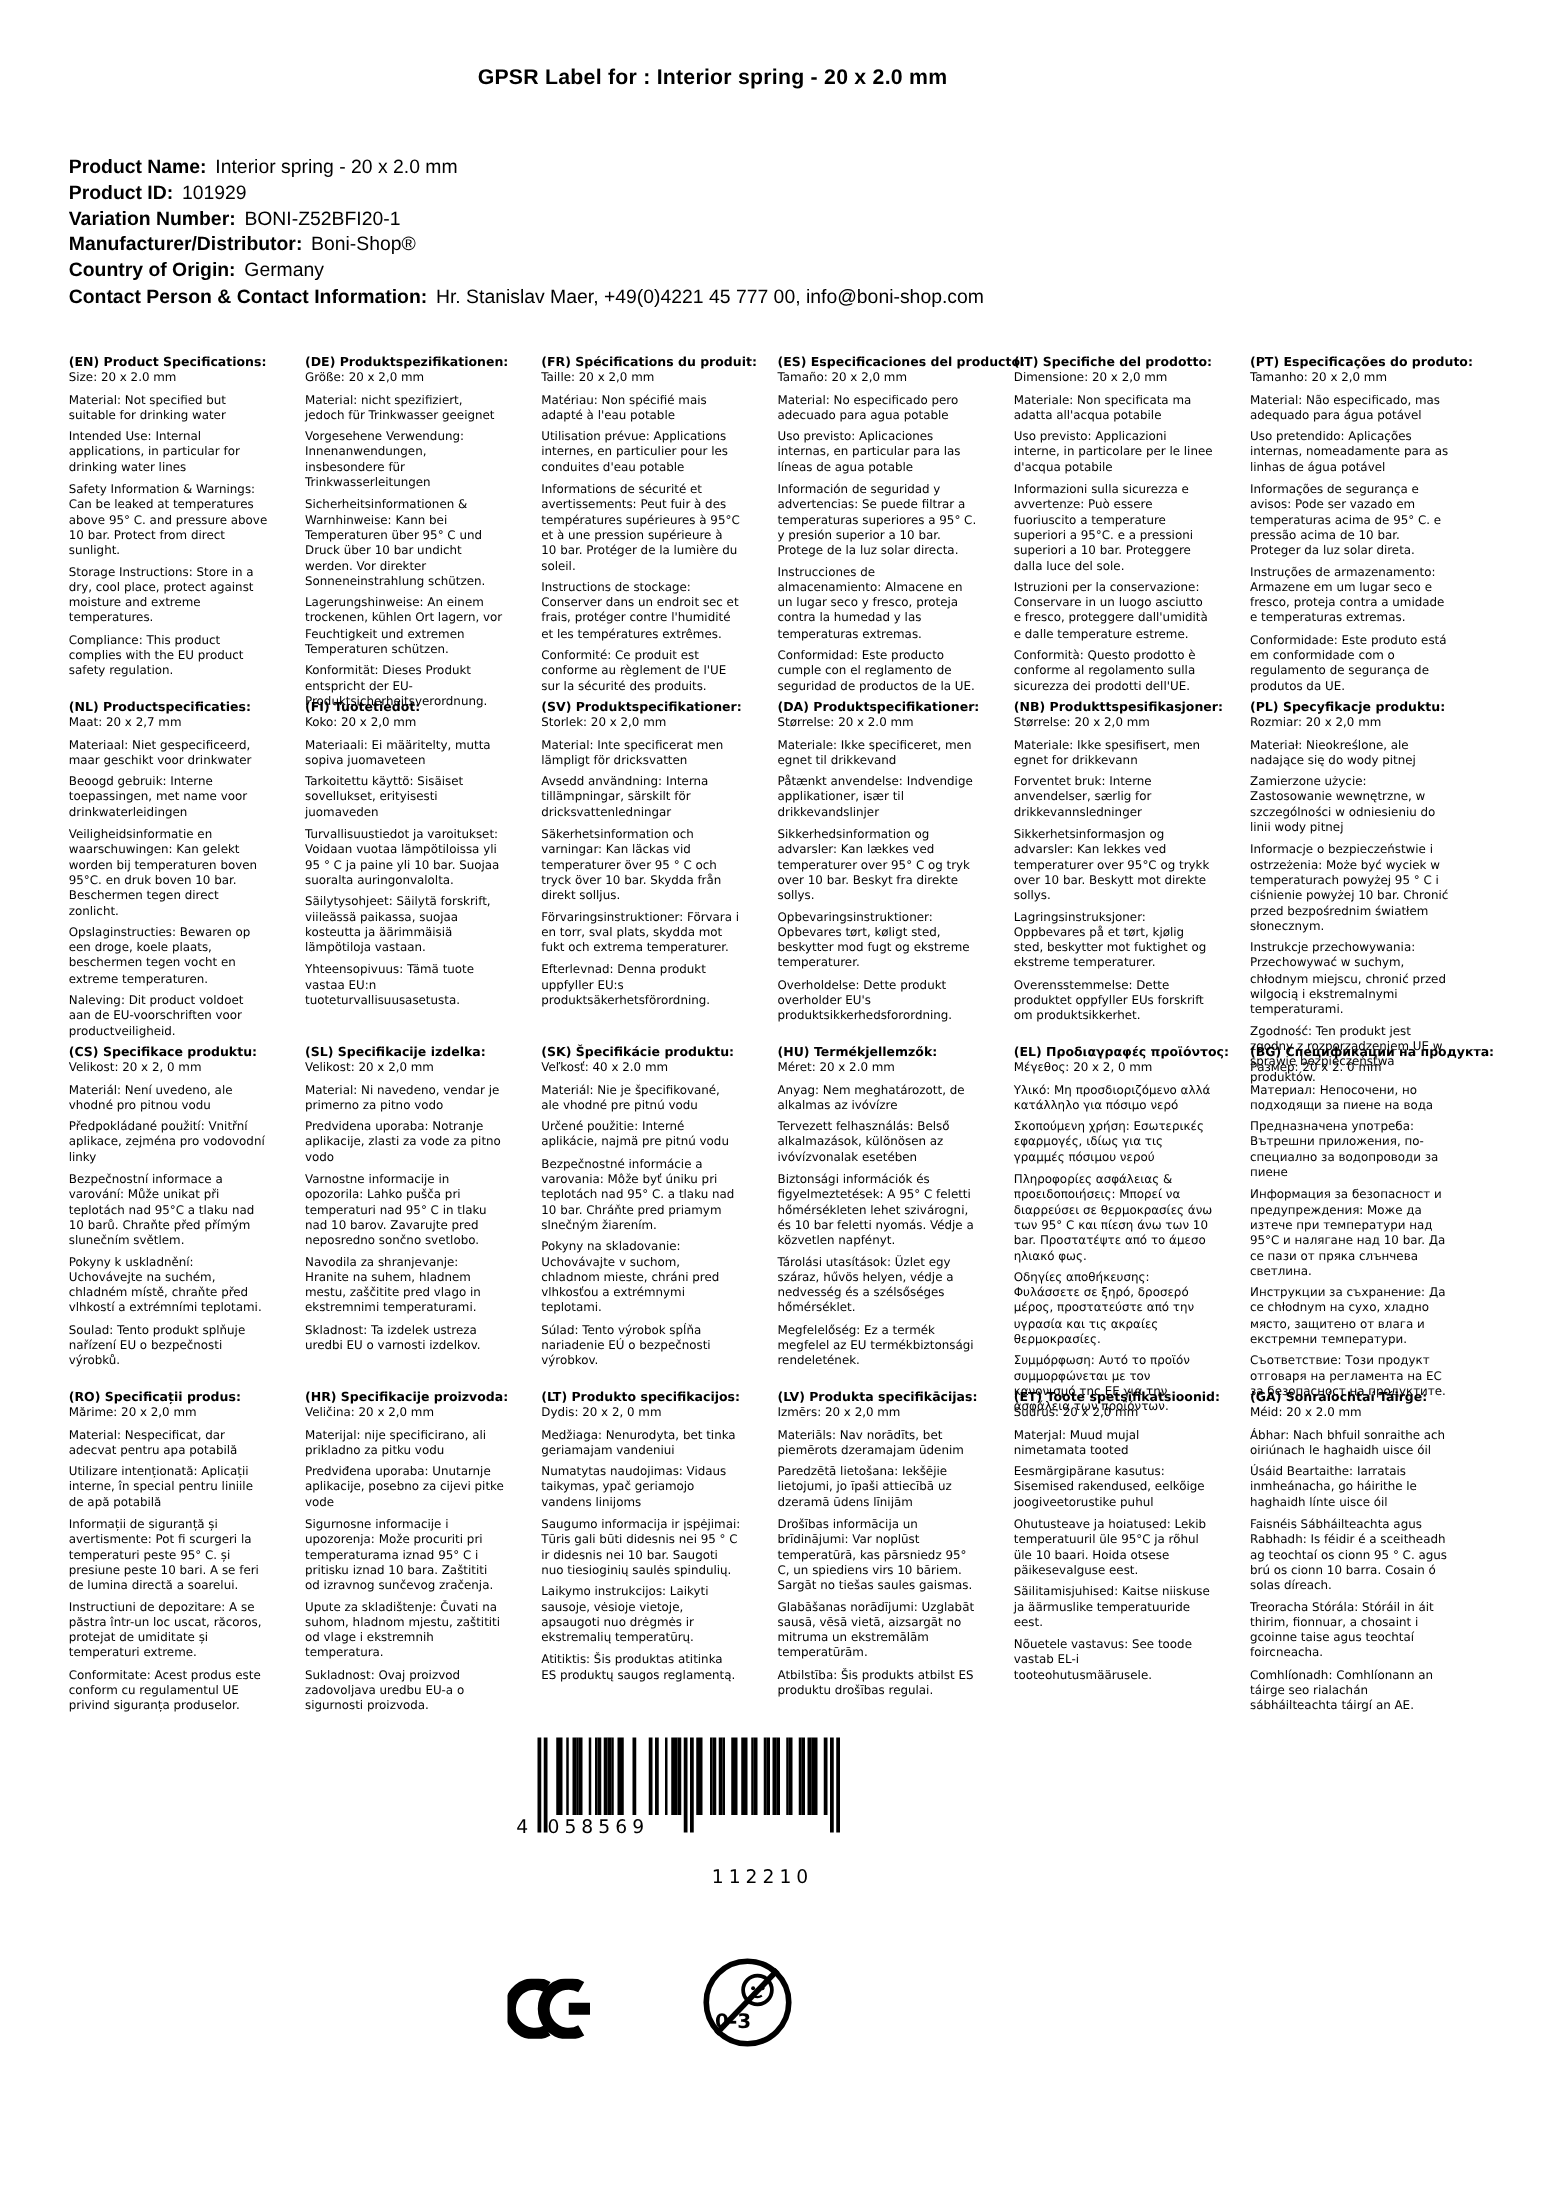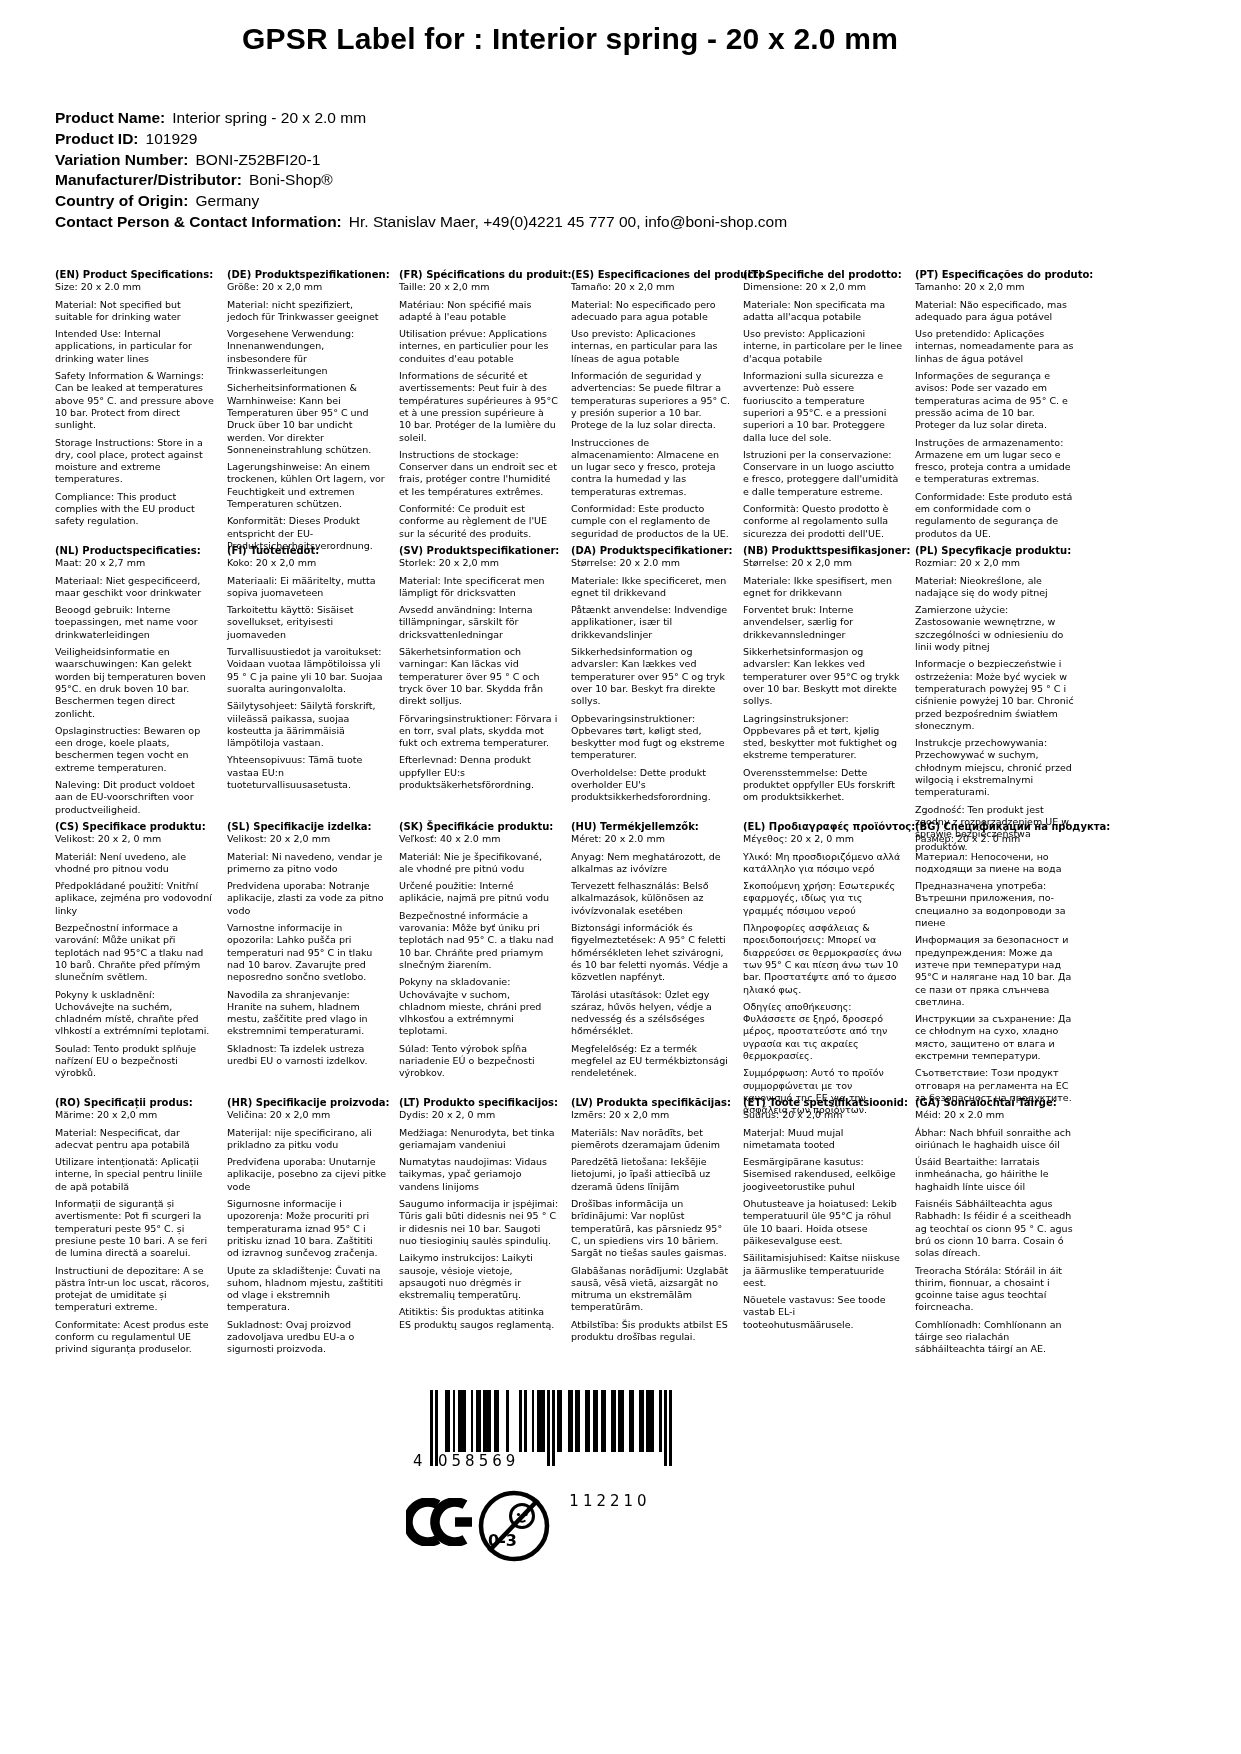--- a/index.html
+++ b/index.html
@@ -1,42 +1,42 @@
 <!DOCTYPE html>
 <html><head>
 <meta charset="utf-8">
 <style>
   html,body{margin:0;padding:0;background:#fff;}
   body{width:1241px;height:1754px;position:relative;color:#000;font-family:"DejaVu Sans",sans-serif;}
   .content{position:absolute;left:55px;top:0;width:1030px;}
-  .page-title{margin:22px 0 0 0;text-align:center;font-family:"Liberation Sans",sans-serif;
-    font-size:30px;font-weight:700;letter-spacing:.2px;}
+  .page-title{margin:52px 0 0 0;text-align:center;font-family:"Liberation Sans",sans-serif;
+    font-size:17px;font-weight:700;letter-spacing:.2px;}
   .product-info{margin-top:52px;}
   .info-row{font-family:"Liberation Sans",sans-serif;font-size:15.5px;line-height:20.8px;}
   .info-label{font-weight:700;}
   .info-value{margin-left:7px;}
   .blocks-grid{margin-top:36px;display:grid;grid-template-columns:repeat(6,160px);
-    column-gap:12px;grid-auto-rows:276px;}
+    column-gap:29px;grid-auto-rows:276px;}
   .block{font-family:"DejaVu Sans",sans-serif;overflow:visible;}
   .block-heading{font-size:10px;font-weight:700;line-height:12.5px;white-space:nowrap;}
   .para{font-size:9.5px;line-height:12.3px;margin:0;}
   .block-heading + .para{margin-top:0;}
   .para + .para{margin-top:5px;}
   
   .barcode-wrap{position:absolute;left:430px;top:1390px;width:244px;height:82px;}
   .bars{position:absolute;left:0;top:0;display:flex;align-items:flex-start;}
   .mod{flex:0 0 2.56px;height:62px;}
   .mod.black{background:#000;}
   .mod.guard{height:76px;}
   .bc-digit{position:absolute;font-family:"DejaVu Sans",sans-serif;font-size:15px;color:#000;}
   .bc-first{left:-17px;top:62px;}
   .bc-g1{left:8px;top:62px;width:104px;letter-spacing:4px;}
   .bc-g2{left:128px;top:62px;width:104px;text-align:center;letter-spacing:4px;margin-top:40px;}
   
-  .symbols-row{position:absolute;left:406px;top:1488px;display:flex;align-items:flex-start;}
+  .symbols-row{position:absolute;left:406px;top:1564px;display:flex;gap:84px;align-items:center;}
   .ce-svg{margin-top:10px;}
   .age-text{font-family:"DejaVu Sans",sans-serif;font-weight:700;font-size:16px;}
 </style>
 </head>
 <body>
 
 <div class="content">
   <h1 class="page-title">GPSR Label for : Interior spring - 20 x 2.0 mm</h1>
 
   <div class="product-info">

